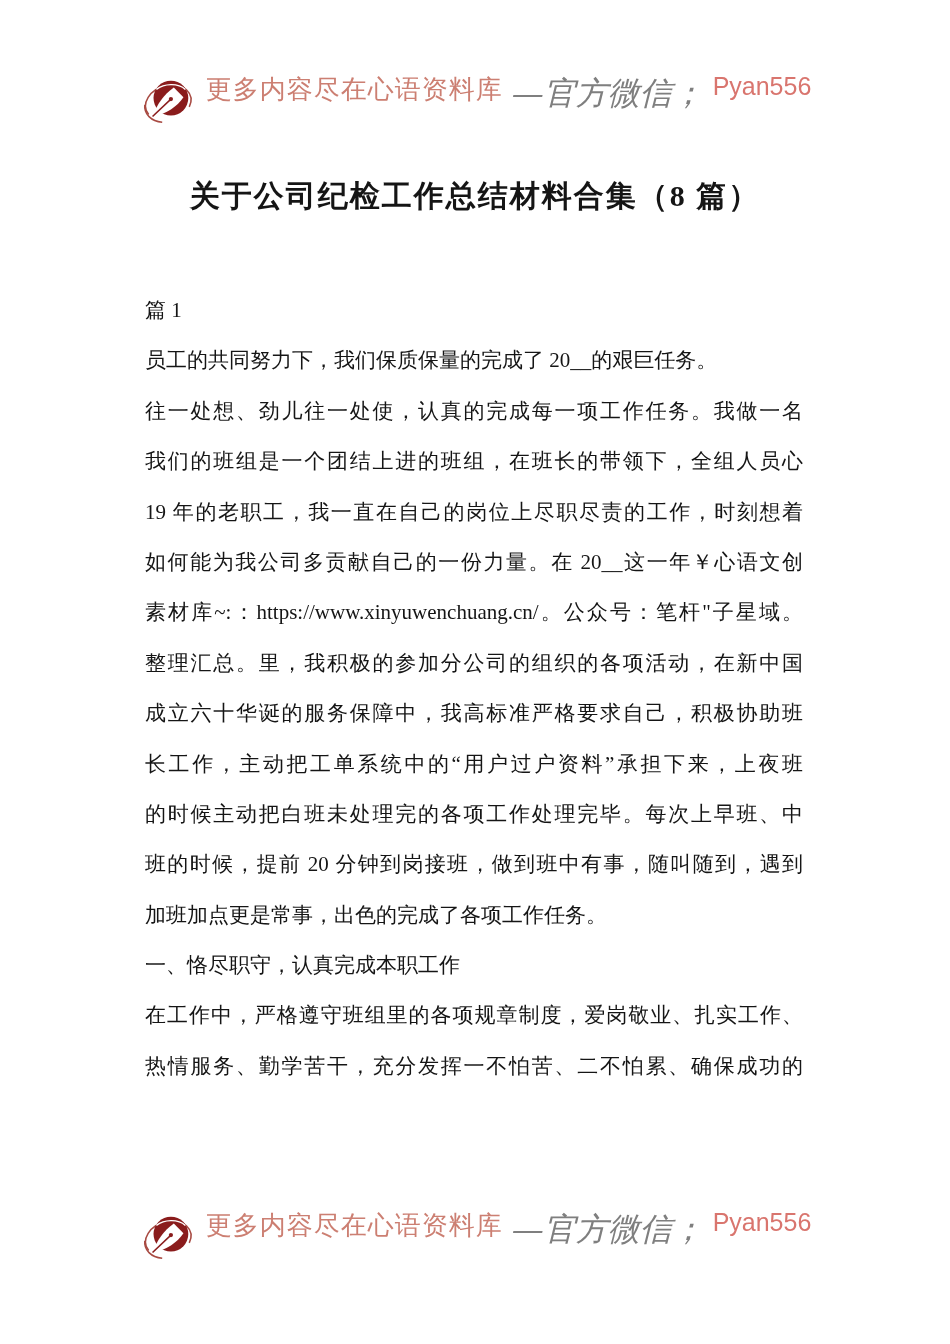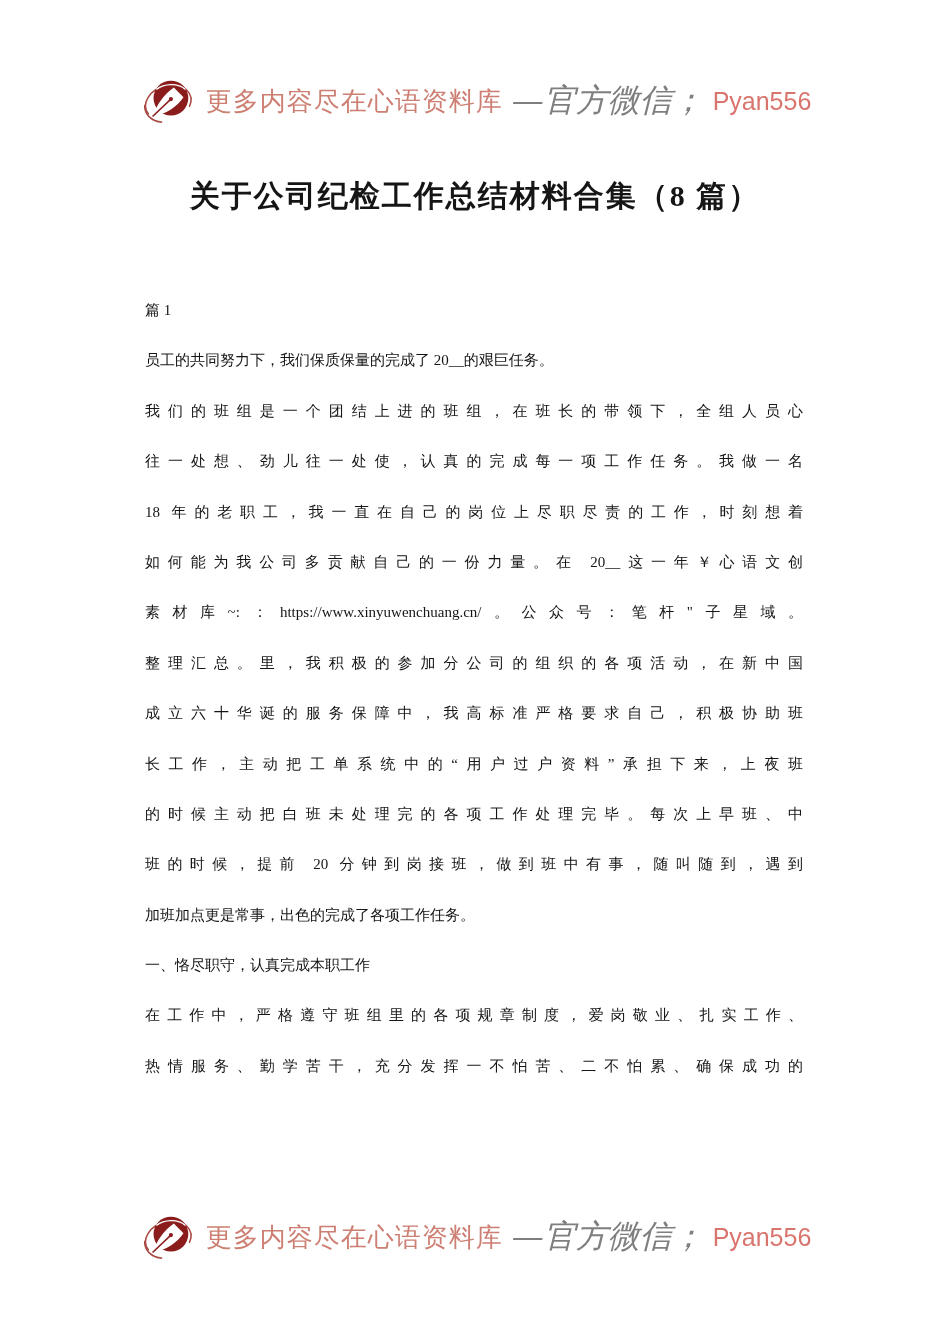--- a/index.html
+++ b/index.html
@@ -17,21 +17,20 @@
     margin: 0 auto;
   }
 
   
   .watermark {
     position: absolute;
     left: 0;
     width: 100%;
     display: flex;
     justify-content: center;
-    align-items: center;
     gap: 9px;
     white-space: nowrap;
   }
   .watermark.top    { top: 72px;  }
   .watermark.bottom { top: 1208px; }
   .wm-logo { width: 58px; height: 58px; flex: 0 0 auto; display: inline-block; }
   .wm-brand {
     font-size: 26px;
     letter-spacing: 1px;
     color: var(--brand-red, #cc7f72);
@@ -66,21 +65,21 @@
 
   
   .doc-body {
     position: absolute;
     top: 285px;
     left: 145px;
     width: 658px;
     color: var(--text-black, #151515);
   }
   .doc-line {
-    font-size: 15px;
+    font-size: 21px;
     line-height: 50.4px;
     height: 50.4px;
     text-align: justify;
     text-align-last: justify;
     text-justify: inter-character;
     overflow: hidden;
   }
   .doc-line.para-end {
     text-align-last: left;
   }
@@ -107,23 +106,23 @@
     <span class="wm-brand">更多内容尽在心语资料库</span>
     <span class="wm-label">—官方微信；</span>
     <span class="wm-id">Pyan556</span>
   </header>
 
   <h1 class="doc-title">关于公司纪检工作总结材料合集（8 篇）</h1>
 
   <main class="doc-body">
       <div class="doc-line para-end">篇 1</div>
       <div class="doc-line para-end">员工的共同努力下，我们保质保量的完成了 20__的艰巨任务。</div>
+      <div class="doc-line">往一处想、劲儿往一处使，认真的完成每一项工作任务。我做一名</div>
       <div class="doc-line">我们的班组是一个团结上进的班组，在班长的带领下，全组人员心</div>
-      <div class="doc-line">往一处想、劲儿往一处使，认真的完成每一项工作任务。我做一名</div>
-      <div class="doc-line">18 年的老职工，我一直在自己的岗位上尽职尽责的工作，时刻想着</div>
+      <div class="doc-line">19 年的老职工，我一直在自己的岗位上尽职尽责的工作，时刻想着</div>
       <div class="doc-line">如何能为我公司多贡献自己的一份力量。在 20__这一年￥心语文创</div>
       <div class="doc-line">素材库~:：https://www.xinyuwenchuang.cn/。公众号：笔杆"子星域。</div>
       <div class="doc-line">整理汇总。里，我积极的参加分公司的组织的各项活动，在新中国</div>
       <div class="doc-line">成立六十华诞的服务保障中，我高标准严格要求自己，积极协助班</div>
       <div class="doc-line">长工作，主动把工单系统中的“用户过户资料”承担下来，上夜班</div>
       <div class="doc-line">的时候主动把白班未处理完的各项工作处理完毕。每次上早班、中</div>
       <div class="doc-line">班的时候，提前 20 分钟到岗接班，做到班中有事，随叫随到，遇到</div>
       <div class="doc-line para-end">加班加点更是常事，出色的完成了各项工作任务。</div>
       <div class="doc-line para-end">一、恪尽职守，认真完成本职工作</div>
       <div class="doc-line">在工作中，严格遵守班组里的各项规章制度，爱岗敬业、扎实工作、</div>

